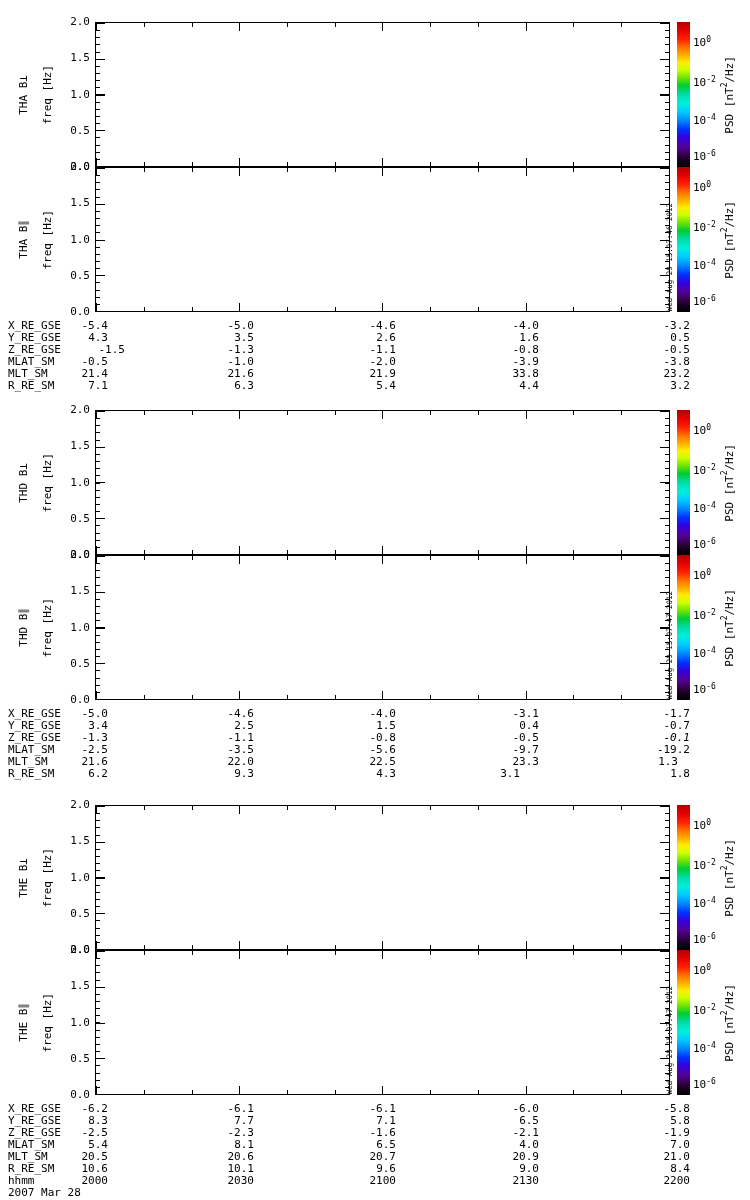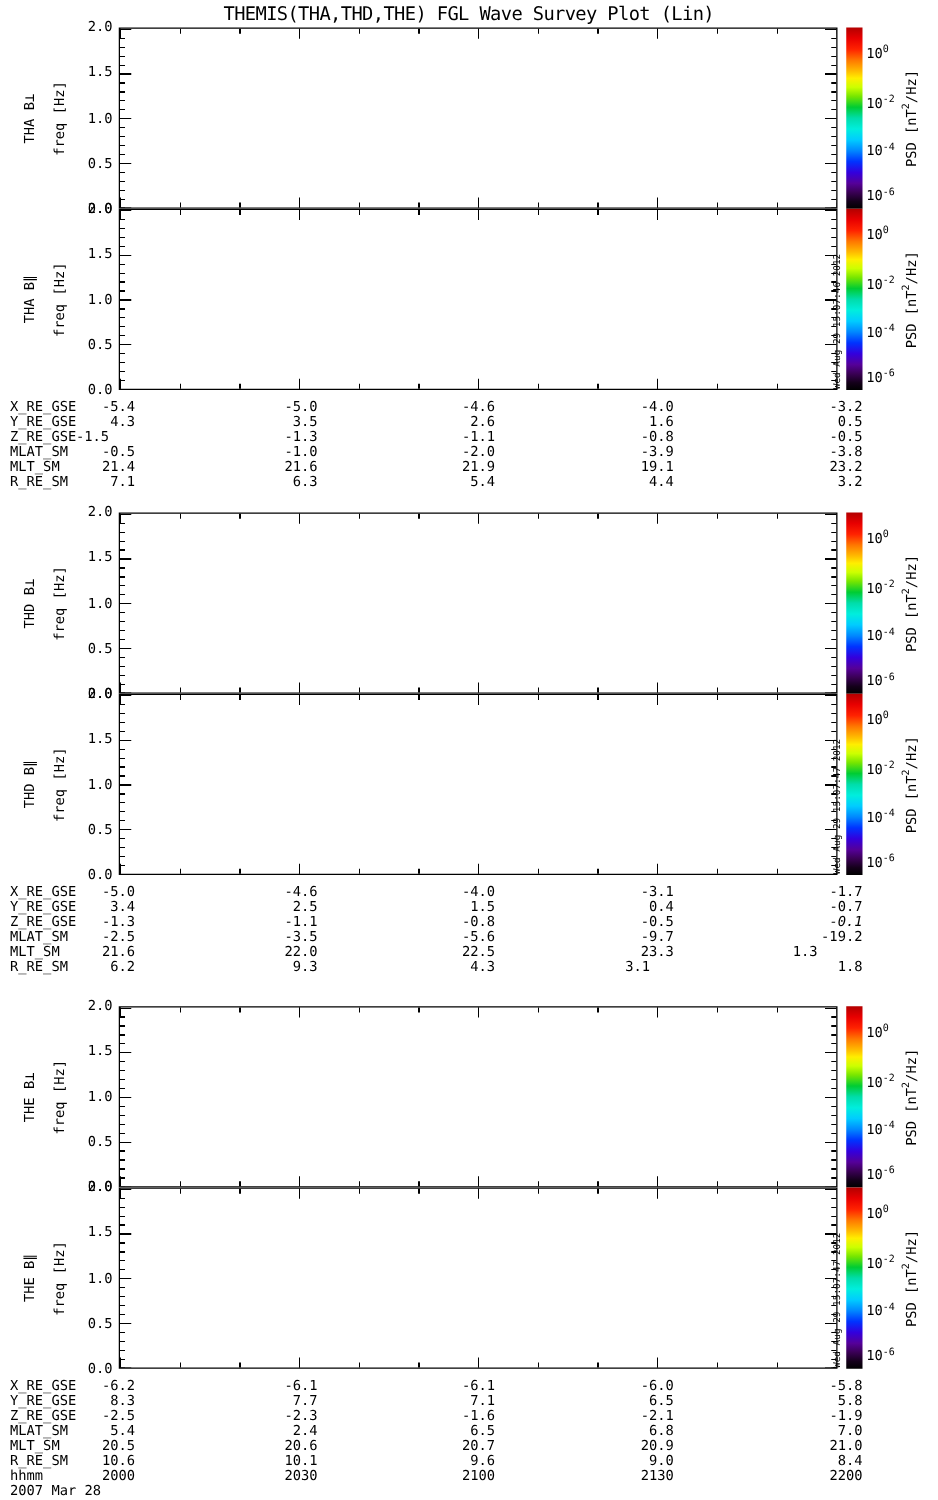--- a/index.html
+++ b/index.html
@@ -39,21 +39,20 @@
   .etable{position:absolute;left:0;width:750px;font-size:11px;}
   .trow{position:absolute;left:0;width:750px;height:12px;line-height:12px;}
   .tlabel{position:absolute;left:8px;white-space:nowrap;}
   .tcell{position:absolute;width:60px;text-align:right;white-space:nowrap;}
 </style>
 </head>
 <body>
 
 <div id="page">
 
-  <div id="title">THEMIS(THA,THD,THE) FGL Wave Survey Plot (Lin)</div>
 
   <div class="panel" style="top:22px">
     <div class="vlabel probe">
         <span class="vert">THA B⊥</span>
       </div>
     <div class="vlabel freq">
         <span class="vert">freq [Hz]</span>
       </div>
     <div class="frame">
         <div class="ticks"></div>
@@ -111,40 +110,40 @@
       <div class="trow" style="top: 12px;">
         <span class="tlabel">Y_RE_GSE</span>
         <span class="tcell" style="left: 48px;">4.3</span>
         <span class="tcell" style="left: 194px;">3.5</span>
         <span class="tcell" style="left: 336px;">2.6</span>
         <span class="tcell" style="left: 479px;">1.6</span>
         <span class="tcell" style="left: 630px;">0.5</span>
       </div>
       <div class="trow" style="top: 24px;">
         <span class="tlabel">Z_RE_GSE</span>
-        <span class="tcell" style="left: 44px; text-align: center;">-1.5</span>
+        <span class="tcell" style="left: 65px;">-1.5</span>
         <span class="tcell" style="left: 194px;">-1.3</span>
         <span class="tcell" style="left: 336px;">-1.1</span>
         <span class="tcell" style="left: 479px;">-0.8</span>
         <span class="tcell" style="left: 630px;">-0.5</span>
       </div>
       <div class="trow" style="top: 36px;">
         <span class="tlabel">MLAT_SM</span>
         <span class="tcell" style="left: 48px;">-0.5</span>
         <span class="tcell" style="left: 194px;">-1.0</span>
         <span class="tcell" style="left: 336px;">-2.0</span>
         <span class="tcell" style="left: 479px;">-3.9</span>
         <span class="tcell" style="left: 630px;">-3.8</span>
       </div>
       <div class="trow" style="top: 48px;">
         <span class="tlabel">MLT_SM</span>
         <span class="tcell" style="left: 48px;">21.4</span>
         <span class="tcell" style="left: 194px;">21.6</span>
         <span class="tcell" style="left: 336px;">21.9</span>
-        <span class="tcell" style="left: 479px;">19.1</span>
+        <span class="tcell" style="left: 479px;">33.8</span>
         <span class="tcell" style="left: 630px;">23.2</span>
       </div>
       <div class="trow" style="top: 60px;">
         <span class="tlabel">R_RE_SM</span>
         <span class="tcell" style="left: 48px;">7.1</span>
         <span class="tcell" style="left: 194px;">6.3</span>
         <span class="tcell" style="left: 336px;">5.4</span>
         <span class="tcell" style="left: 479px;">4.4</span>
         <span class="tcell" style="left: 630px;">3.2</span>
       </div>
@@ -233,21 +232,21 @@
         <span class="tcell" style="left: 336px;">-5.6</span>
         <span class="tcell" style="left: 479px;">-9.7</span>
         <span class="tcell" style="left: 630px;">-19.2</span>
       </div>
       <div class="trow" style="top: 48px;">
         <span class="tlabel">MLT_SM</span>
         <span class="tcell" style="left: 48px;">21.6</span>
         <span class="tcell" style="left: 194px;">22.0</span>
         <span class="tcell" style="left: 336px;">22.5</span>
         <span class="tcell" style="left: 479px;">23.3</span>
-        <span class="tcell" style="left: 594px; text-align: right;">1.3</span>
+        <span class="tcell" style="left: 618px; text-align: right;">1.3</span>
       </div>
       <div class="trow" style="top: 60px;">
         <span class="tlabel">R_RE_SM</span>
         <span class="tcell" style="left: 48px;">6.2</span>
         <span class="tcell" style="left: 194px;">9.3</span>
         <span class="tcell" style="left: 336px;">4.3</span>
         <span class="tcell" style="left: 460px;">3.1</span>
         <span class="tcell" style="left: 630px;">1.8</span>
       </div>
     </div>
@@ -327,23 +326,23 @@
         <span class="tlabel">Z_RE_GSE</span>
         <span class="tcell" style="left: 48px;">-2.5</span>
         <span class="tcell" style="left: 194px;">-2.3</span>
         <span class="tcell" style="left: 336px;">-1.6</span>
         <span class="tcell" style="left: 479px;">-2.1</span>
         <span class="tcell" style="left: 630px;">-1.9</span>
       </div>
       <div class="trow" style="top: 36px;">
         <span class="tlabel">MLAT_SM</span>
         <span class="tcell" style="left: 48px;">5.4</span>
-        <span class="tcell" style="left: 194px;">2.4</span>
+        <span class="tcell" style="left: 194px;">8.1</span>
         <span class="tcell" style="left: 336px;">6.5</span>
-        <span class="tcell" style="left: 479px;">6.8</span>
+        <span class="tcell" style="left: 479px;">4.0</span>
         <span class="tcell" style="left: 630px;">7.0</span>
       </div>
       <div class="trow" style="top: 48px;">
         <span class="tlabel">MLT_SM</span>
         <span class="tcell" style="left: 48px;">20.5</span>
         <span class="tcell" style="left: 194px;">20.6</span>
         <span class="tcell" style="left: 336px; text-align: right;">20.7</span>
         <span class="tcell" style="left: 479px;">20.9</span>
         <span class="tcell" style="left: 630px;">21.0</span>
       </div>

